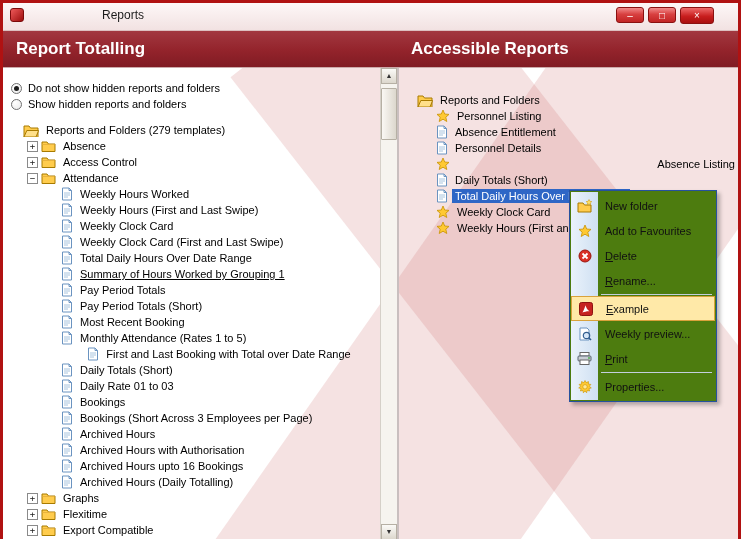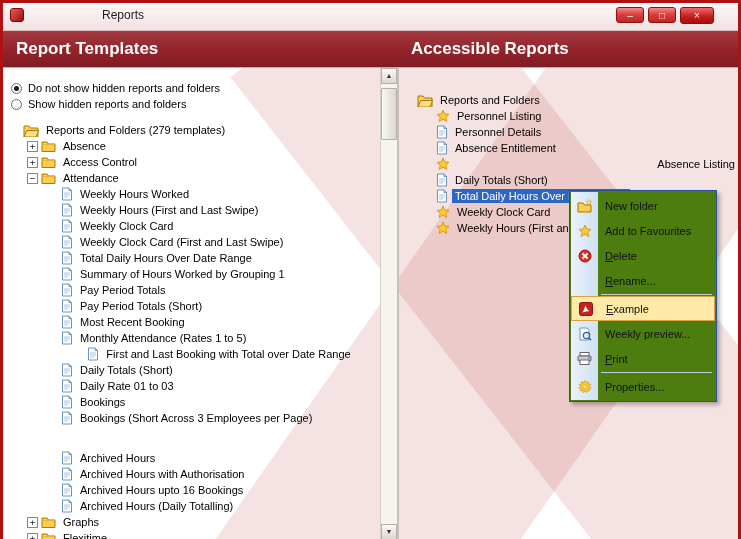--- a/index.html
+++ b/index.html
@@ -128,21 +128,21 @@
     <span class="app-icon"></span>
     <span class="title">Reports</span>
     <div class="win-controls" id="win-controls">
         <button class="winbtn">–</button>
         <button class="winbtn">□</button>
         <button class="winbtn close">×</button>
       </div>
   </div>
 
   <div class="headers">
-    <div class="hdr-left">Report Templates</div>
+    <div class="hdr-left">Report Totalling</div>
     <div class="hdr-right">Accessible Reports</div>
   </div>
 
   <div class="content">
     <div class="wm wm1"></div>
     <div class="wm wm2"></div>
 
     <div class="left-panel">
       <div id="radios">
           <div class="radio-row">
@@ -237,21 +237,21 @@
           <div class="tree-row" style="padding-left: 50px;">
             <span class="tree-icon">
               <svg width="12" height="14" viewBox="0 0 12 14">
                 <path d="M1.5 1 h6.5 l2.5 2.5 V13 H1.5 z" fill="#fff" stroke="#6A93C0"></path>
                 <path d="M8 1 v2.5 h2.5" fill="none" stroke="#6A93C0"></path>
                 <path d="M3 6 h6 M3 8 h6 M3 10 h4" stroke="#A8C4DE" stroke-width="1"></path>
               </svg>
             </span>
             <span class="tree-label">Total Daily Hours Over Date Range</span>
           </div>
-          <div class="tree-row" style="padding-left: 50px;">
+          <div class="tree-row" style="padding-left: 50px; text-decoration: underline;">
             <span class="tree-icon">
               <svg width="12" height="14" viewBox="0 0 12 14">
                 <path d="M1.5 1 h6.5 l2.5 2.5 V13 H1.5 z" fill="#fff" stroke="#6A93C0"></path>
                 <path d="M8 1 v2.5 h2.5" fill="none" stroke="#6A93C0"></path>
                 <path d="M3 6 h6 M3 8 h6 M3 10 h4" stroke="#A8C4DE" stroke-width="1"></path>
               </svg>
             </span>
             <span class="tree-label">Summary of Hours Worked by Grouping 1</span>
           </div>
           <div class="tree-row" style="padding-left: 50px;">
@@ -337,21 +337,21 @@
           <div class="tree-row" style="padding-left: 50px;">
             <span class="tree-icon">
               <svg width="12" height="14" viewBox="0 0 12 14">
                 <path d="M1.5 1 h6.5 l2.5 2.5 V13 H1.5 z" fill="#fff" stroke="#6A93C0"></path>
                 <path d="M8 1 v2.5 h2.5" fill="none" stroke="#6A93C0"></path>
                 <path d="M3 6 h6 M3 8 h6 M3 10 h4" stroke="#A8C4DE" stroke-width="1"></path>
               </svg>
             </span>
             <span class="tree-label">Bookings (Short Across 3 Employees per Page)</span>
           </div>
-          <div class="tree-row" style="padding-left: 50px; margin-top: 24px;">
+          <div class="tree-row" style="padding-left: 50px;">
             <span class="tree-icon">
               <svg width="12" height="14" viewBox="0 0 12 14">
                 <path d="M1.5 1 h6.5 l2.5 2.5 V13 H1.5 z" fill="#fff" stroke="#6A93C0"></path>
                 <path d="M8 1 v2.5 h2.5" fill="none" stroke="#6A93C0"></path>
                 <path d="M3 6 h6 M3 8 h6 M3 10 h4" stroke="#A8C4DE" stroke-width="1"></path>
               </svg>
             </span>
             <span class="tree-label">Archived Hours</span>
           </div>
           <div class="tree-row" style="padding-left: 50px;">
@@ -447,31 +447,31 @@
             <span class="tree-label">Personnel Listing</span>
           </div>
           <div class="tree-row" style="padding-left: 31px;">
             <span class="tree-icon">
               <svg width="12" height="14" viewBox="0 0 12 14">
                 <path d="M1.5 1 h6.5 l2.5 2.5 V13 H1.5 z" fill="#fff" stroke="#6A93C0"></path>
                 <path d="M8 1 v2.5 h2.5" fill="none" stroke="#6A93C0"></path>
                 <path d="M3 6 h6 M3 8 h6 M3 10 h4" stroke="#A8C4DE" stroke-width="1"></path>
               </svg>
             </span>
+            <span class="tree-label">Absence Entitlement</span>
+          </div>
+          <div class="tree-row" style="padding-left: 31px;">
+            <span class="tree-icon">
+              <svg width="12" height="14" viewBox="0 0 12 14">
+                <path d="M1.5 1 h6.5 l2.5 2.5 V13 H1.5 z" fill="#fff" stroke="#6A93C0"></path>
+                <path d="M8 1 v2.5 h2.5" fill="none" stroke="#6A93C0"></path>
+                <path d="M3 6 h6 M3 8 h6 M3 10 h4" stroke="#A8C4DE" stroke-width="1"></path>
+              </svg>
+            </span>
             <span class="tree-label">Personnel Details</span>
-          </div>
-          <div class="tree-row" style="padding-left: 31px;">
-            <span class="tree-icon">
-              <svg width="12" height="14" viewBox="0 0 12 14">
-                <path d="M1.5 1 h6.5 l2.5 2.5 V13 H1.5 z" fill="#fff" stroke="#6A93C0"></path>
-                <path d="M8 1 v2.5 h2.5" fill="none" stroke="#6A93C0"></path>
-                <path d="M3 6 h6 M3 8 h6 M3 10 h4" stroke="#A8C4DE" stroke-width="1"></path>
-              </svg>
-            </span>
-            <span class="tree-label">Absence Entitlement</span>
           </div>
           <div class="tree-row" style="padding-left: 31px; justify-content: space-between;">
             <span class="tree-icon">
               <svg width="14" height="14" viewBox="0 0 14 14">
                 <path d="M7 1 L8.7 5 L13 5.4 L9.8 8.2 L10.8 12.5 L7 10.2 L3.2 12.5 L4.2 8.2 L1 5.4 L5.3 5 z" fill="#FFC933" stroke="#C89200" stroke-width="0.8"></path>
               </svg>
             </span>
             <span class="tree-label">Absence Listing</span>
           </div>
           <div class="tree-row" style="padding-left: 31px;">

